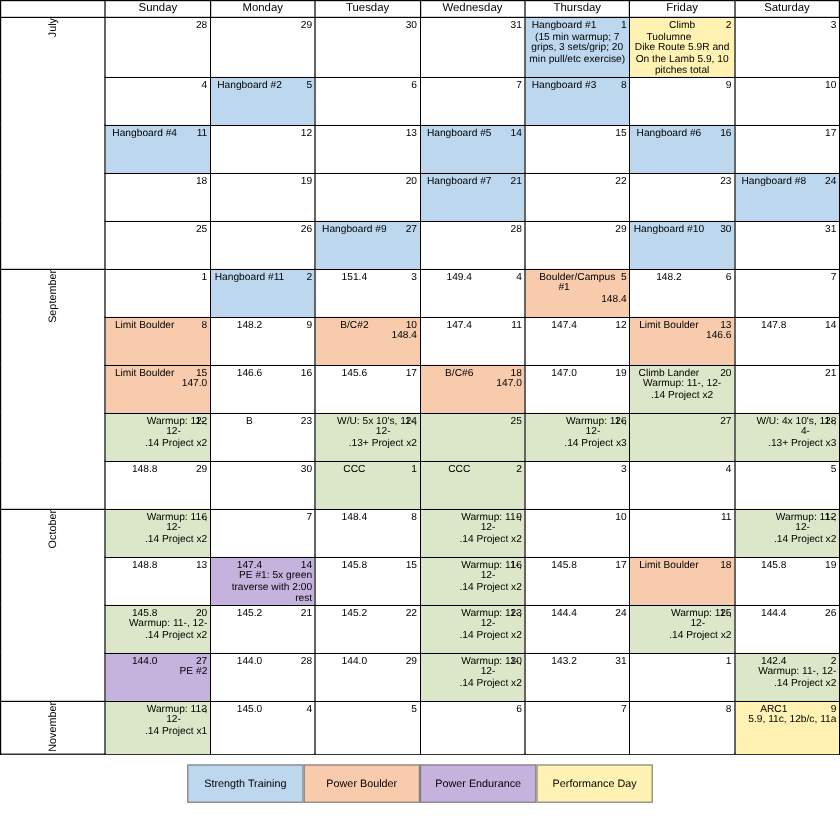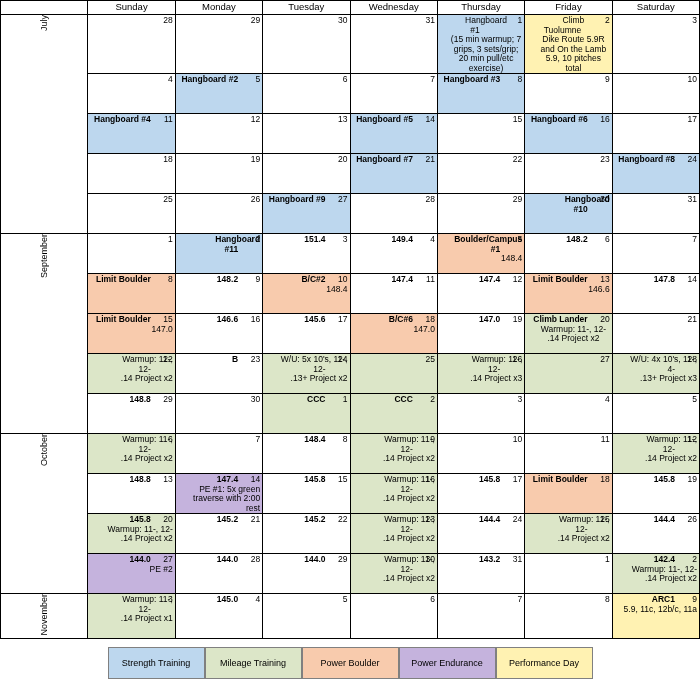--- a/index.html
+++ b/index.html
@@ -58,22 +58,22 @@
     font-size: 8.5px;
     line-height: 9.5px;
   }
   .note {
     padding: 1px 2px 0 2px;
     font-size: 8.5px;
     line-height: 9.5px;
     white-space: pre-line;
   }
   .note.ta-r { text-align: right; padding-right: 2px; }
-  .note.ta-c { text-align: center; margin-left: 10px; }
-  .note.ta-l { text-align: right; font-weight: bold; }
+  .note.ta-c { text-align: center; }
+  .note.ta-l { text-align: center; }
   .note.indent { padding-top: 0px; }
   .firstline { padding-right: 22px; }
   
   #legend {
     width: 700px;
     margin-top: 8px;
     display: flex;
     justify-content: center;
     gap: 0px;
   }
@@ -529,23 +529,20 @@
           <div class="note ta-r indent">5.9, 11c, 12b/c, 11a</div>
         </td>
       </tr>
     </tbody>
 </table>
 
 <div id="legend">
     <div class="legend-cell" style="background: rgb(189, 215, 238);">
       <span>Strength Training</span>
     </div>
-    <div class="legend-cell" style="background: rgb(220, 230, 200);">
-      <span>Mileage Training</span>
-    </div>
     <div class="legend-cell" style="background: rgb(248, 203, 173);">
       <span>Power Boulder</span>
     </div>
     <div class="legend-cell" style="background: rgb(197, 179, 221);">
       <span>Power Endurance</span>
     </div>
     <div class="legend-cell" style="background: rgb(255, 242, 178);">
       <span>Performance Day</span>
     </div>
   </div>

